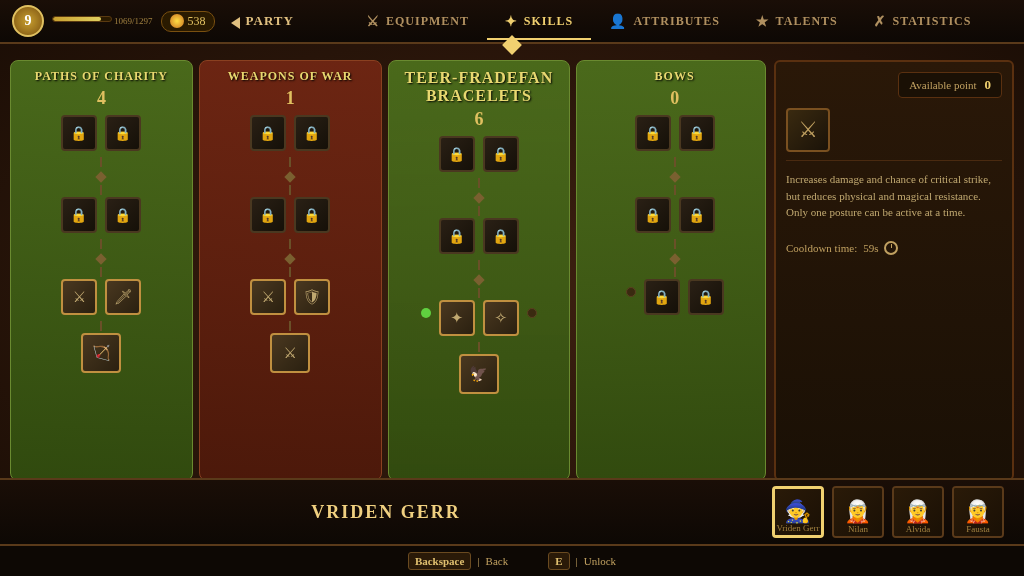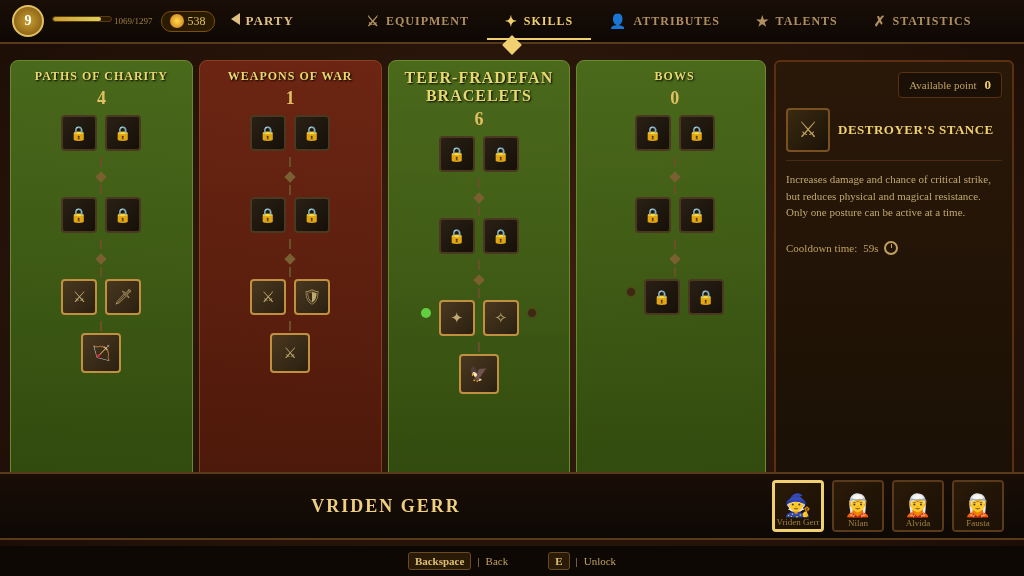--- a/index.html
+++ b/index.html
@@ -95,21 +95,21 @@
 
     .gold-icon {
       width: 14px;
       height: 14px;
       background: radial-gradient(circle, #ffdd44, #c87020);
       border-radius: 50%;
     }
 
     .party-btn {
       display: flex;
-      align-items: flex-start;
+      align-items: flex-end;
       gap: 6px;
       color: #e0c080;
       font-size: 13px;
       font-weight: bold;
       text-transform: uppercase;
       letter-spacing: 1px;
       cursor: pointer;
       padding: 4px 8px;
     }
 
@@ -368,21 +368,21 @@
       top: 1px;
       left: 5px;
       width: 1px;
       height: 4px;
       background: #c0a060;
     }
 
     
     .party-bar {
       position: absolute;
-      bottom: 36px;
+      bottom: 30px;
       left: 0;
       right: 0;
       height: 68px;
       background: linear-gradient(180deg, #1a0e07 0%, #0d0804 100%);
       border-top: 2px solid #5a3a1a;
       border-bottom: 2px solid #5a3a1a;
       display: flex;
       align-items: center;
       padding: 0 20px;
       gap: 20px;
@@ -750,21 +750,20 @@
 
     <div class="available-points">
       <span>Available point</span>
       <span class="avail-num">0</span>
     </div>
     <div style="margin-top: 36px;">
       <div class="info-header">
         <div class="info-icon">
           <span style="font-size:22px;color:#c0a060;">⚔</span>
         </div>
-        <div class="info-title">Destroyer's Stance</div>
       </div>
       <p class="info-desc">Increases damage and chance of critical strike, but reduces physical and magical resistance. Only one posture can be active at a time.</p>
       <div class="cooldown">
         <span>Cooldown time:</span>
         <span>59s</span>
         <div class="cooldown-icon"></div>
       </div>
     </div>
   </div>
 

